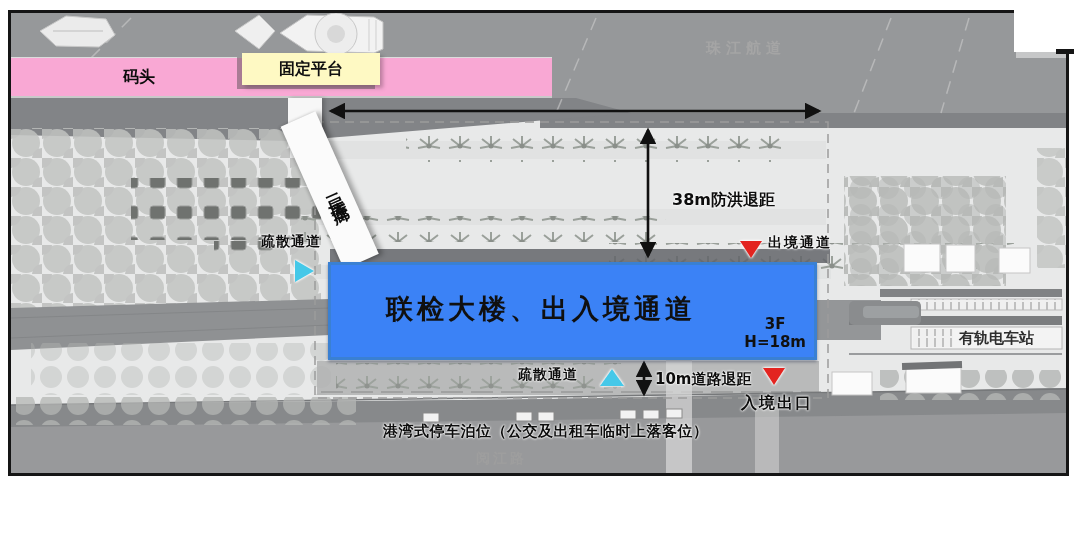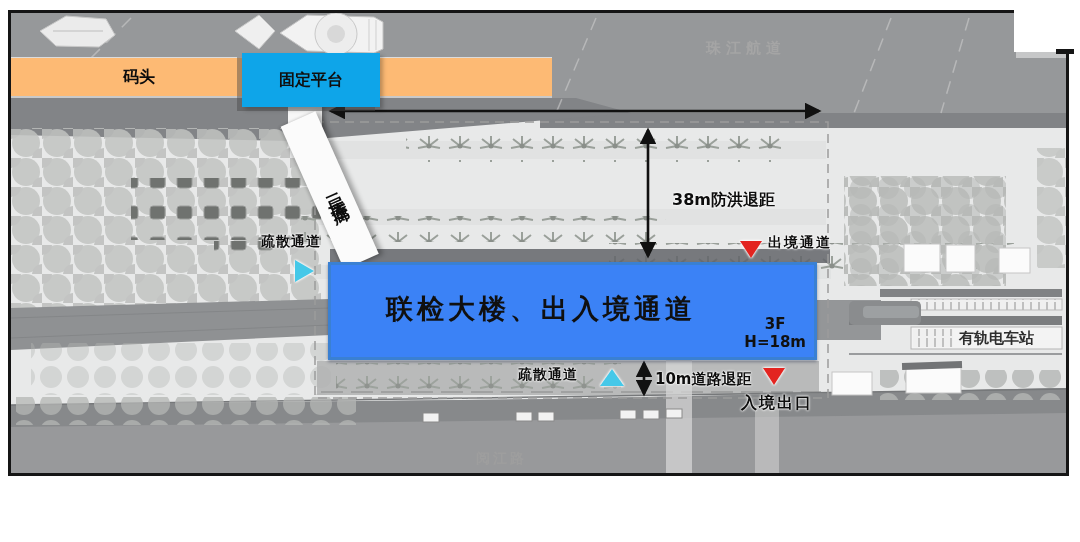--- a/index.html
+++ b/index.html
@@ -18,27 +18,27 @@
 
   .lbl {
     position:absolute; z-index:6; font-weight:bold; color:#0d0d0d;
     white-space:nowrap; line-height:1.1;
     text-shadow:0 0 3px #fff,0 0 2px #fff,0 0 1px #fff;
   }
   .lbl-gray { color:#a5a5a5; text-shadow:none; }
 
   .dock-band {
     position:absolute; left:0; top:44px; width:541px; height:41px;
-    background:#fdba74; border-top:1px solid #dcdcdc; border-bottom:2px solid #c9c9c9;
+    background:#f9a8d4; border-top:1px solid #dcdcdc; border-bottom:2px solid #c9c9c9;
     z-index:4;
   }
   .dock-band .lbl { position:absolute; left:112px; top:10px; font-size:16px; text-shadow:none; }
   .fixed-platform {
-    position:absolute; left:231px; top:40px; width:138px; height:54px;
-    background:#0ea5e9; z-index:5; display:flex; align-items:center; justify-content:center;
+    position:absolute; left:231px; top:40px; width:138px; height:32px;
+    background:#fef9c3; z-index:5; display:flex; align-items:center; justify-content:center;
     box-shadow:-5px 4px 0 rgba(70,70,72,.45), 3px 3px 4px rgba(0,0,0,.25);
     font-weight:bold; font-size:16px;
   }
   .corridor-stub {
     position:absolute; left:277px; top:85px; width:34px; height:42px;
     background:#f7f7f7; z-index:4; box-shadow:3px 0 4px rgba(0,0,0,.2);
   }
   .corridor-band {
     position:absolute; left:268px; top:106px; width:38px; height:156px;
     background:#fbfbfb; z-index:5;
@@ -255,20 +255,21 @@
     <div class="lbl" style="left:507px; top:354px; font-size:14px; letter-spacing:1px;">疏散通道</div>
     <div class="tri tri-up" style="left:589px; top:356px;"></div>
 
     <div class="lbl" style="left:644px; top:358px; font-size:15px;">10m道路退距</div>
 
     <div class="tri tri-down-r" style="left:752px; top:355px;"></div>
     <div class="lbl" style="left:730px; top:381px; font-size:16px; letter-spacing:2px;">入境出口</div>
 
     <div class="lbl" style="left:948px; top:317px; font-size:15px; color:#2e2e2e; text-shadow:none;">有轨电车站</div>
 
+    <div class="lbl" style="left:372px; top:410px; font-size:15px; letter-spacing:.5px;">港湾式停车泊位（公交及出租车临时上落客位）</div>
 
     <div class="lbl lbl-gray" style="left:465px; top:438px; font-size:14px; letter-spacing:3px; color:#9e9e9e;">阅江路</div>
 
   </div>
 
   <div class="notch"></div>
   <div class="notch-step"></div>
 
 
 </div>

